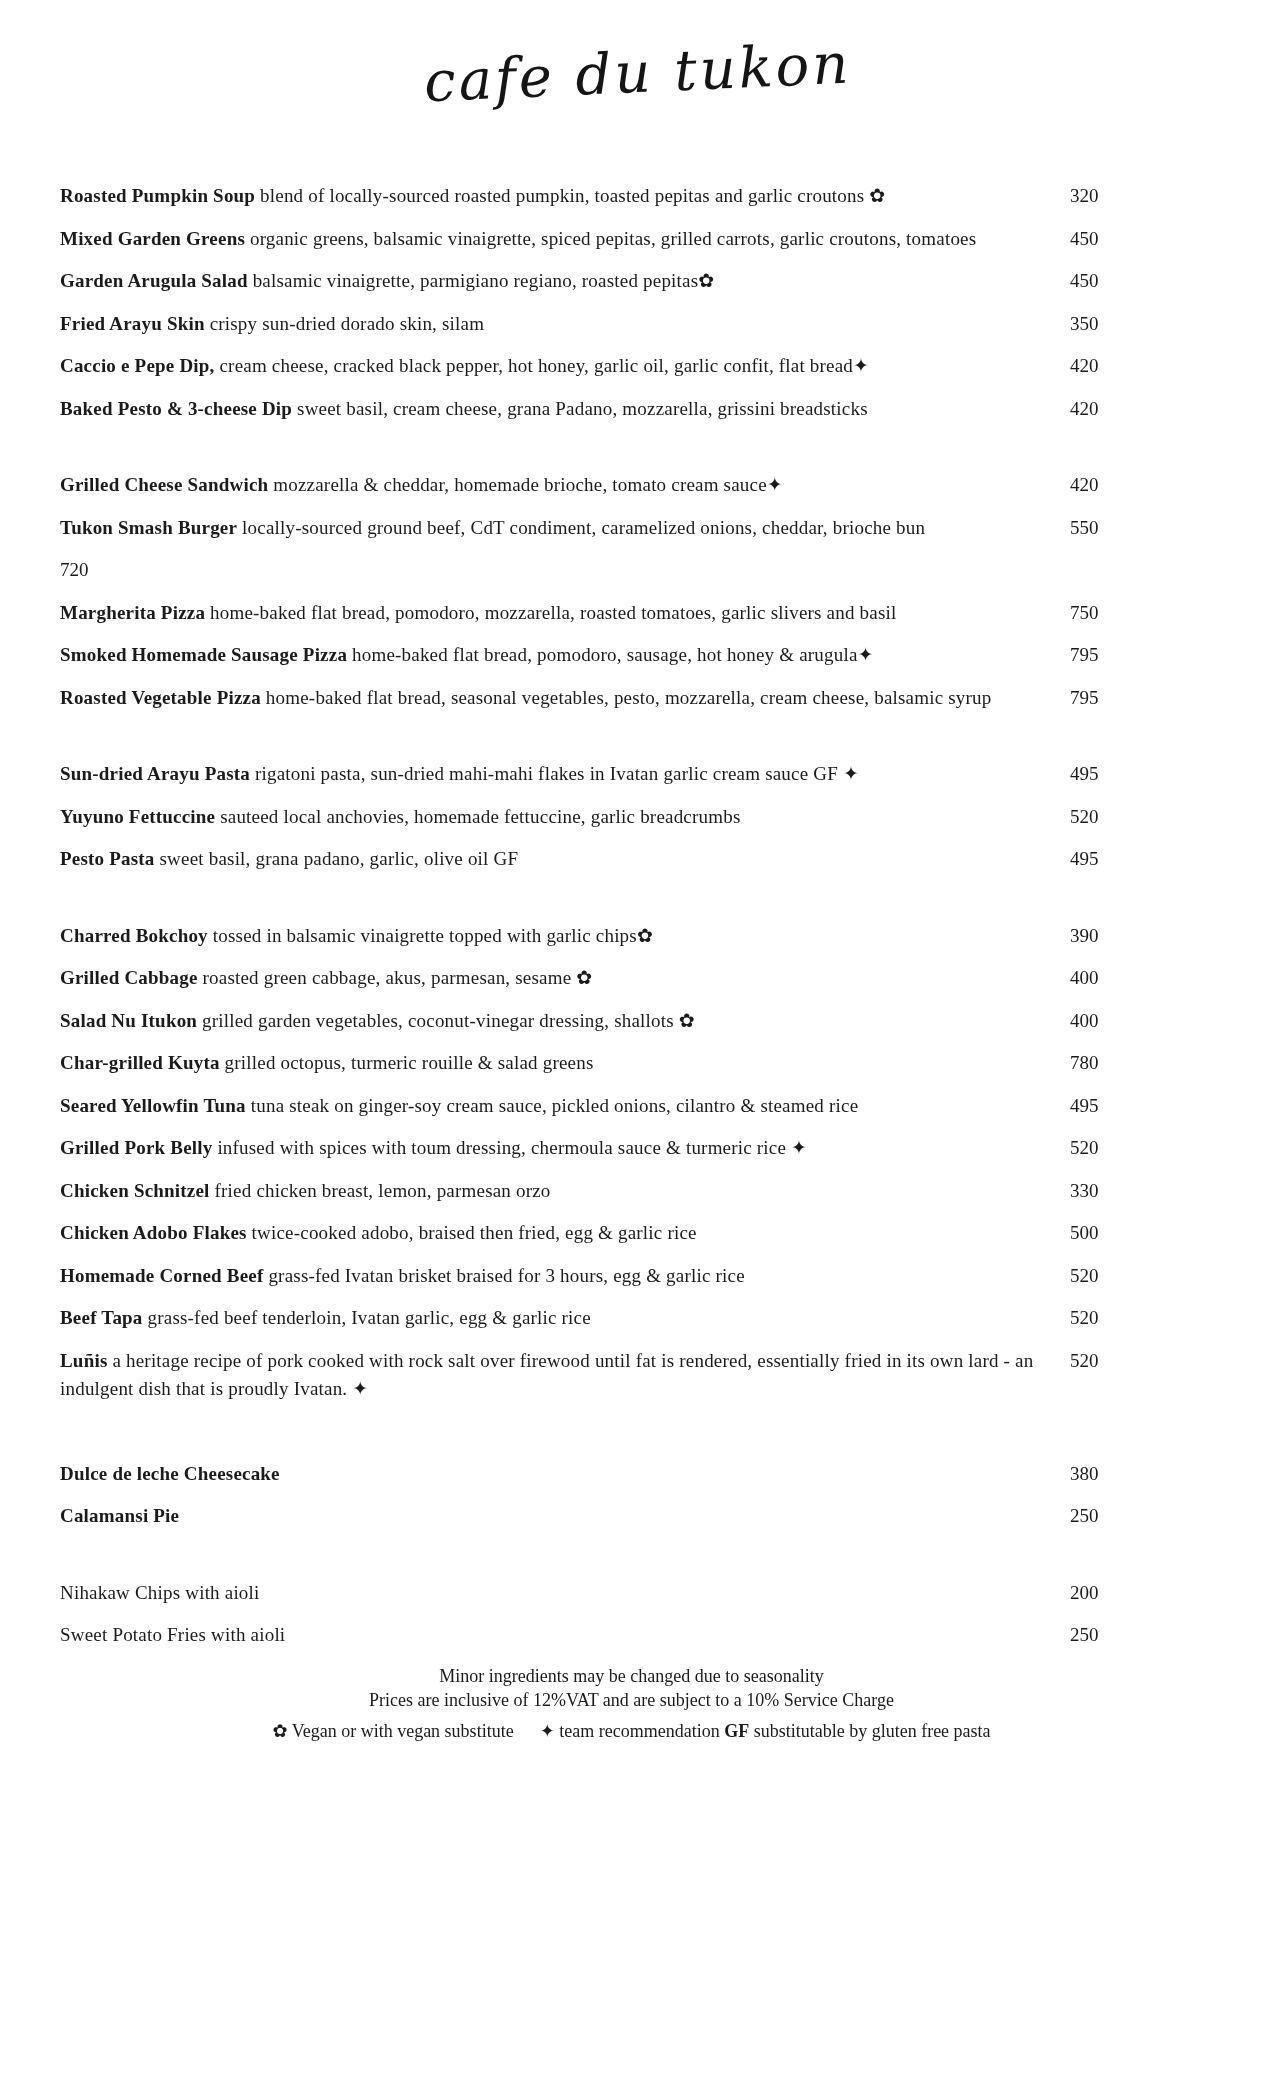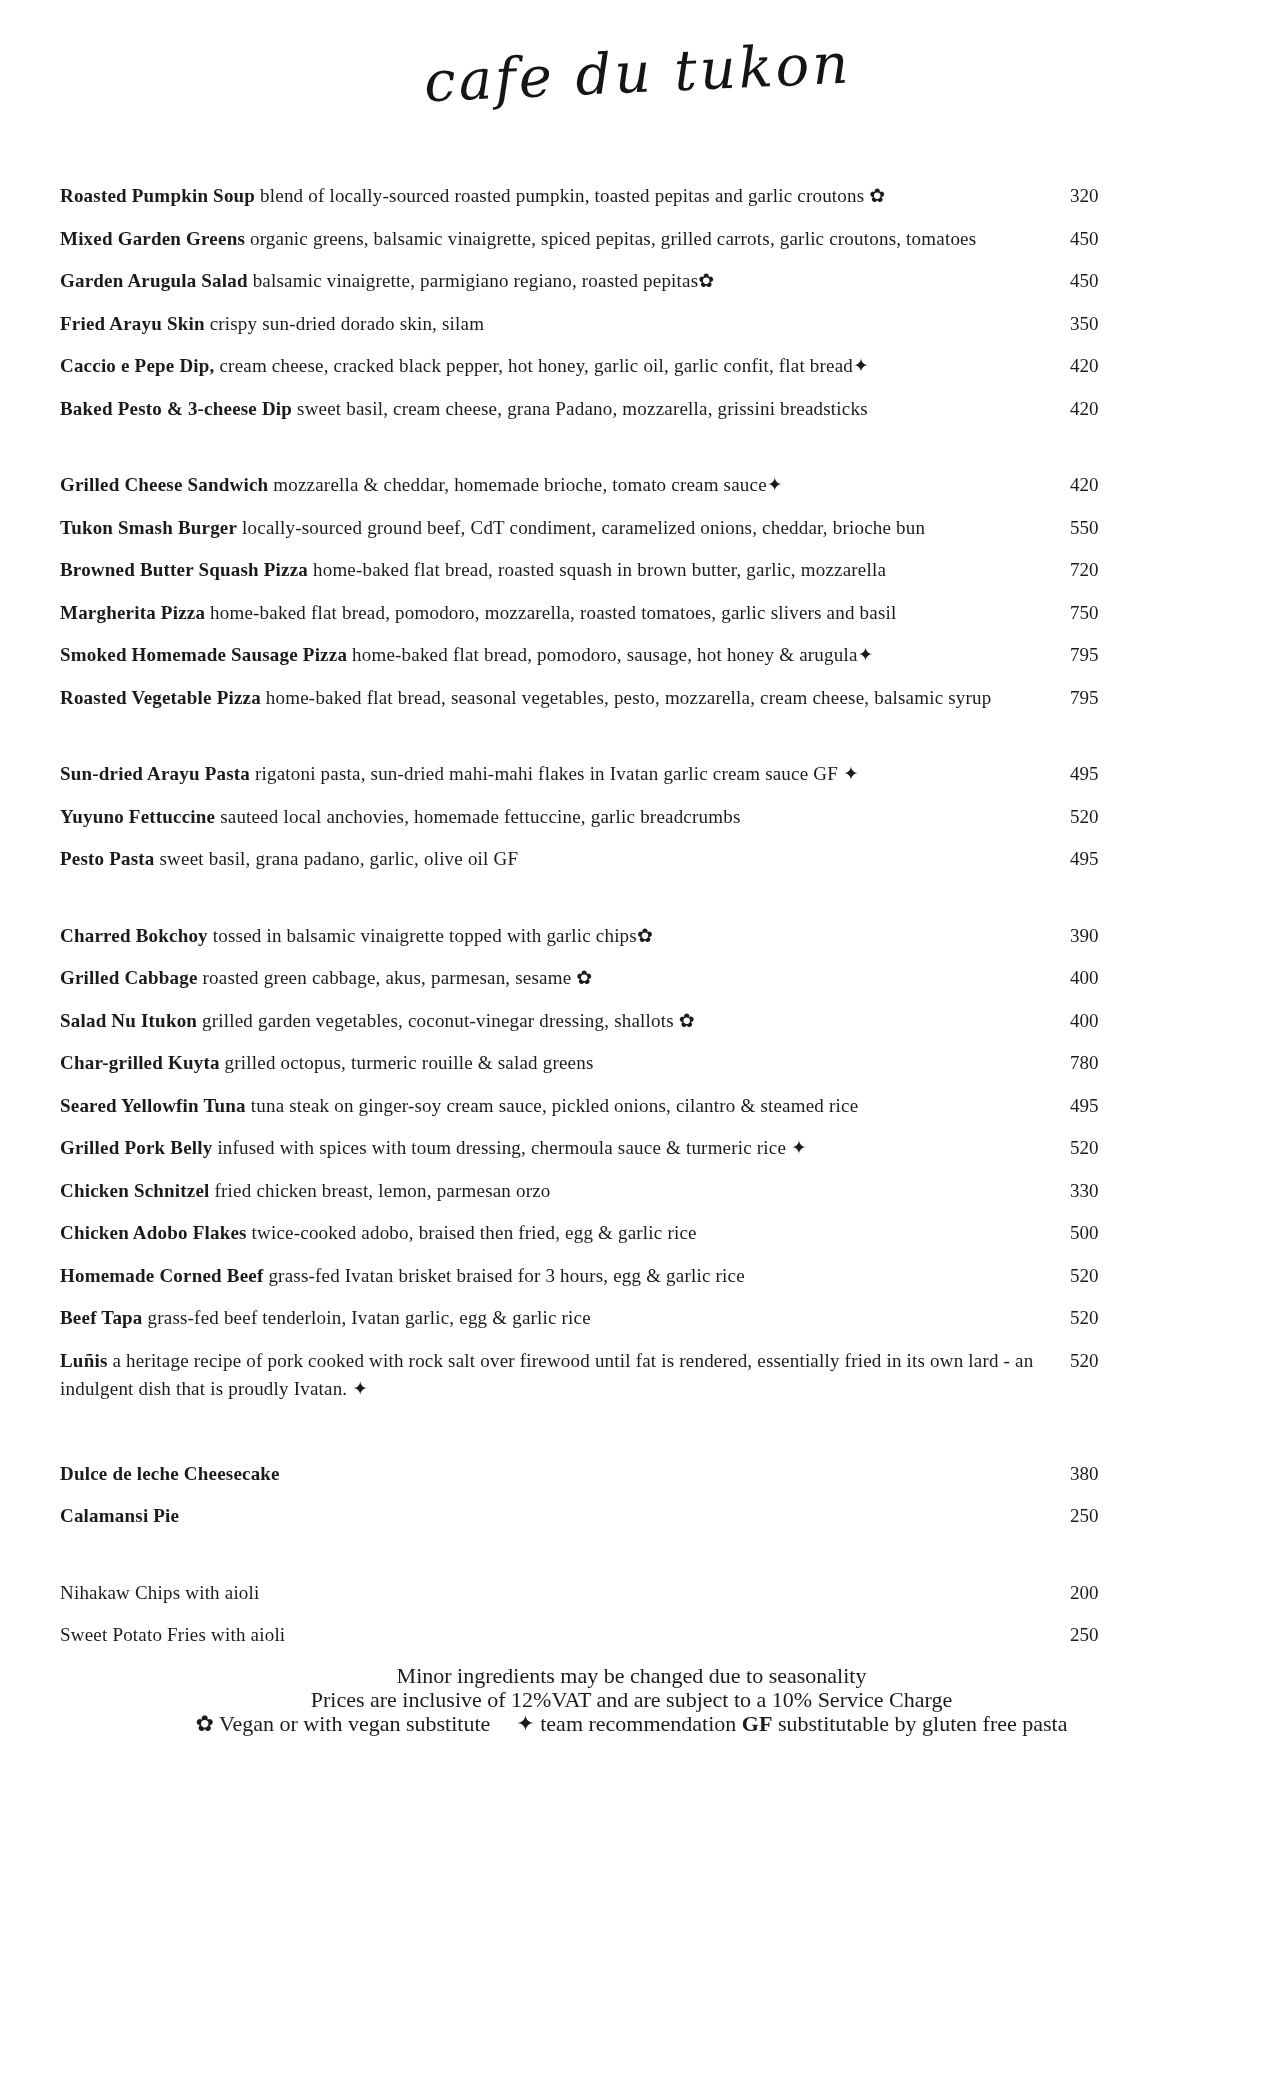--- a/index.html
+++ b/index.html
@@ -35,22 +35,22 @@
     display: flex;
     align-items: flex-start;
     margin-bottom: 14px;
     font-size: 19px;
     line-height: 1.5;
   }
   .row .txt { width: 1010px; letter-spacing: 0.2px; }
   .row .name { font-weight: bold; }
   .row .price { flex: 1; text-align: left; font-size: 19px; }
 
-  .footer { text-align: center; font-size: 22px; line-height: 24px; margin-top: 4px; }
-  .footer .legend { }
+  .footer { text-align: center; font-size: 18px; line-height: 24px; margin-top: 4px; }
+  .footer .legend { margin-top: 7px; }
   .footer .legend .gap { display: inline-block; width: 26px; }
   .footer b { font-weight: bold; }
 </style>
 </head>
 <body>
 
 <div class="page">
   <div class="logo-wrap">
     <span class="logo-text">cafe du tukon</span>
   </div>
@@ -86,21 +86,20 @@
         <div class="section">
           <div class="row">
             <div class="txt"><span class="name">Grilled Cheese Sandwich</span> <span class="desc">mozzarella &amp; cheddar, homemade brioche, tomato cream sauce✦</span></div>
             <div class="price">420</div>
           </div>
           <div class="row">
             <div class="txt"><span class="name">Tukon Smash Burger</span> <span class="desc">locally-sourced ground beef, CdT condiment, caramelized onions, cheddar, brioche bun</span></div>
             <div class="price">550</div>
           </div>
           <div class="row">
-            <div class="txt"><span class="name">Browned Butter Squash Pizza</span> <span class="desc">home-baked flat bread, roasted squash in brown butter, garlic, mozzarella</span></div>
             <div class="price">720</div>
           </div>
           <div class="row">
             <div class="txt"><span class="name">Margherita Pizza</span> <span class="desc">home-baked flat bread, pomodoro, mozzarella, roasted tomatoes, garlic slivers and basil</span></div>
             <div class="price">750</div>
           </div>
           <div class="row">
             <div class="txt"><span class="name">Smoked Homemade Sausage Pizza</span> <span class="desc">home-baked flat bread, pomodoro, sausage, hot honey &amp; arugula✦</span></div>
             <div class="price">795</div>
           </div>

